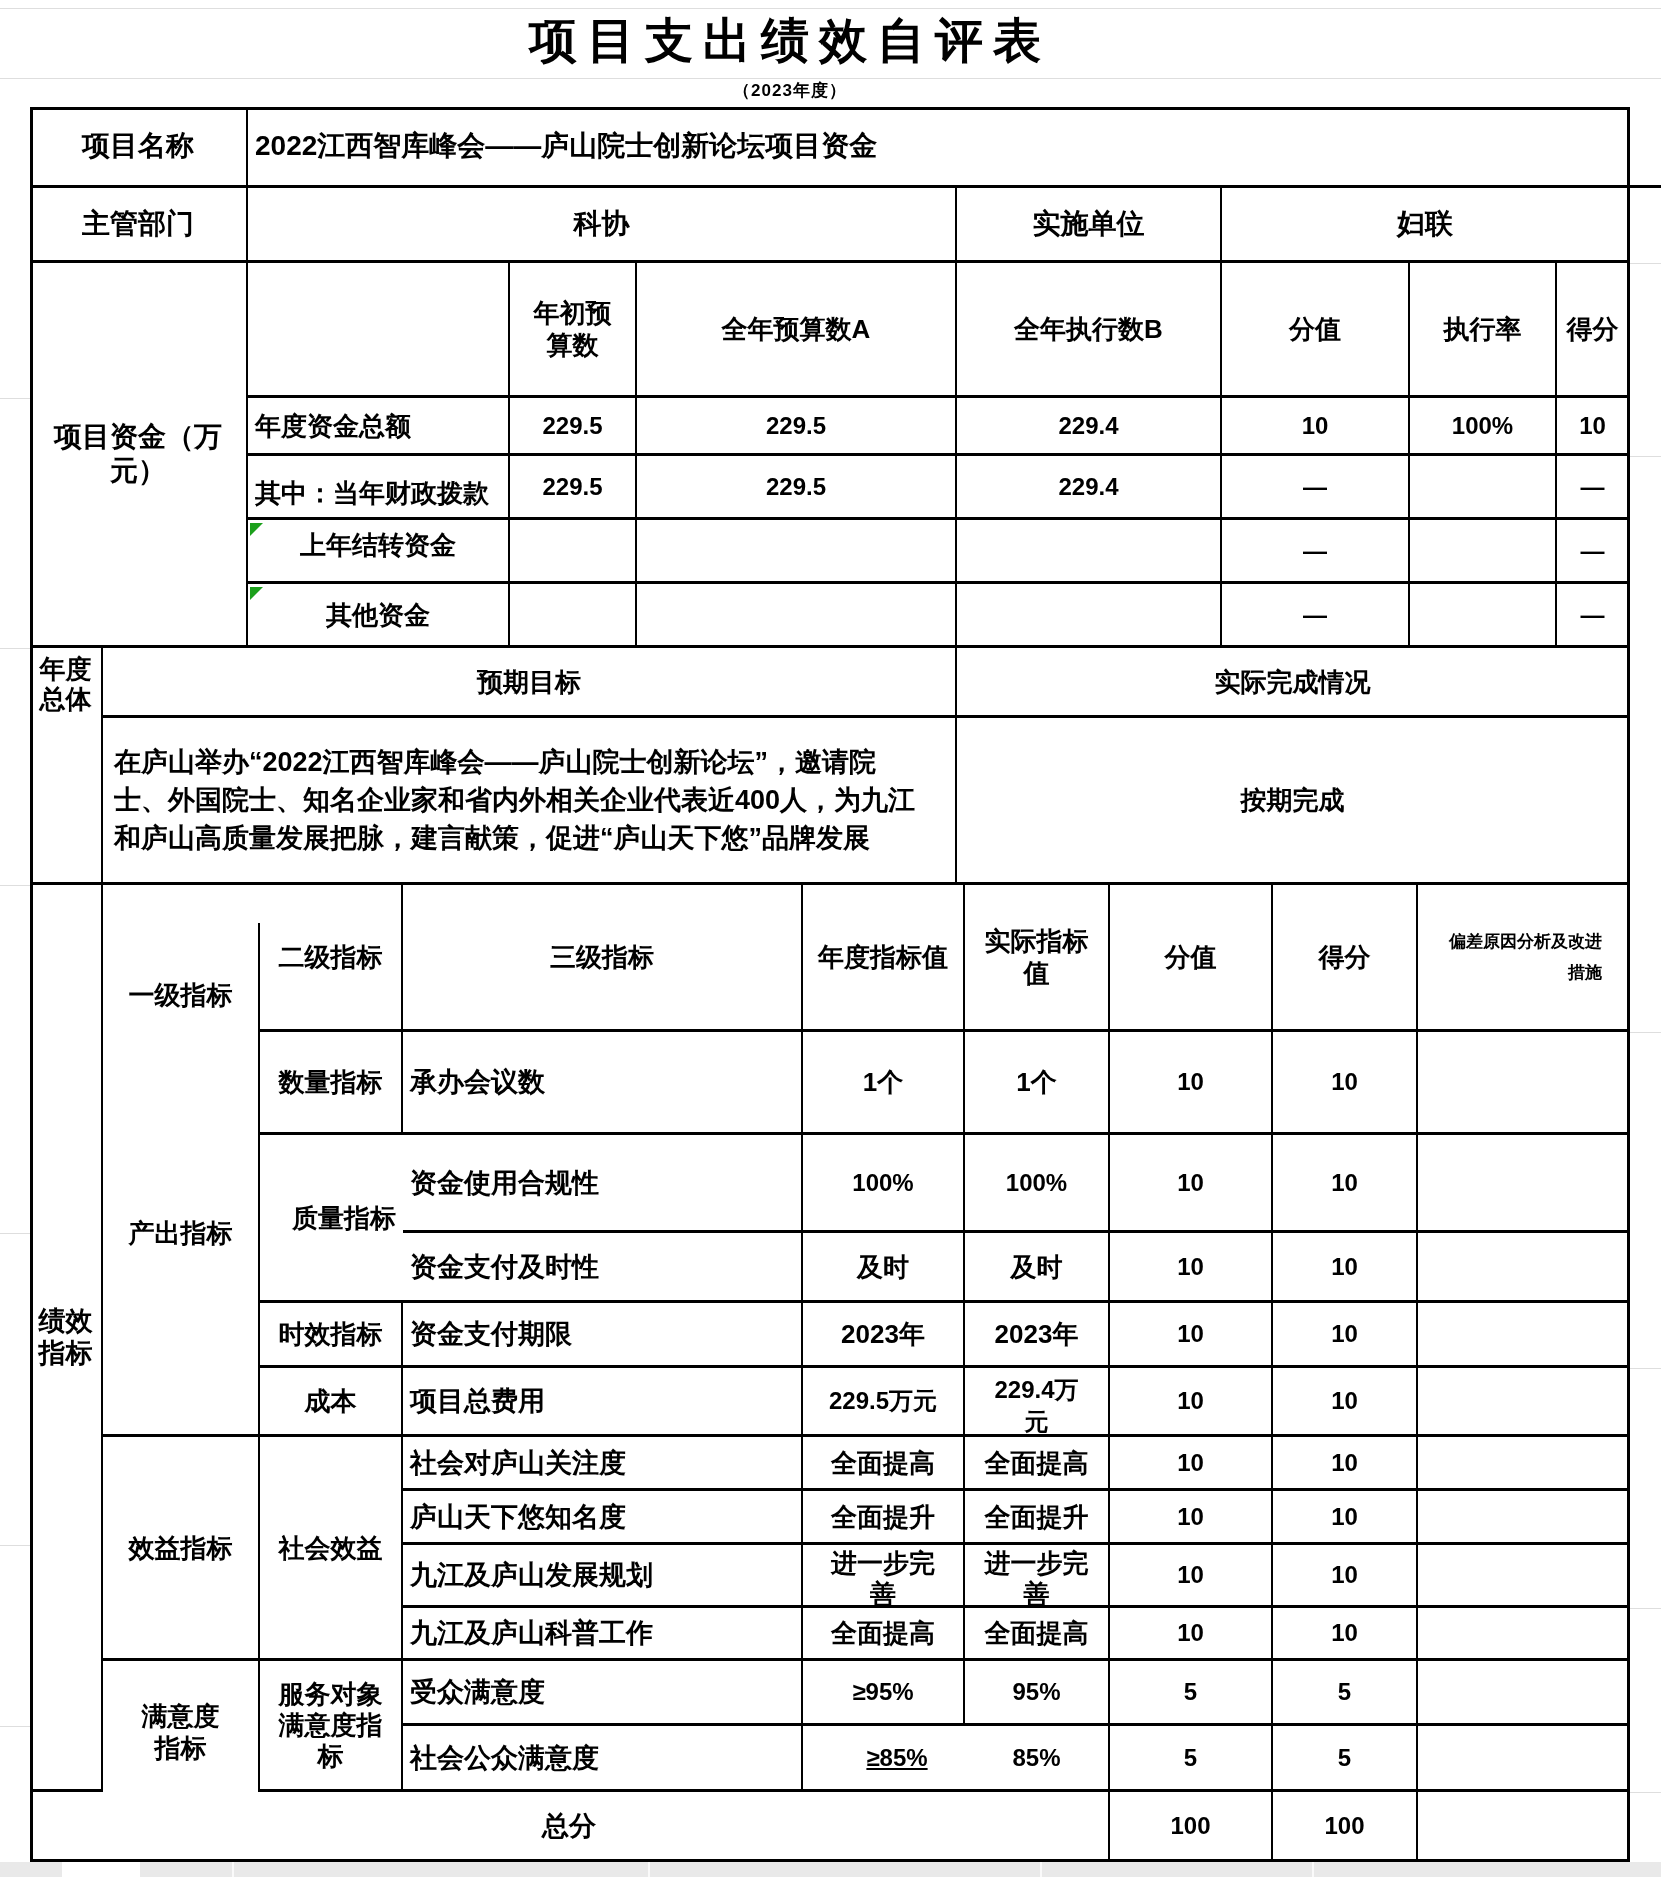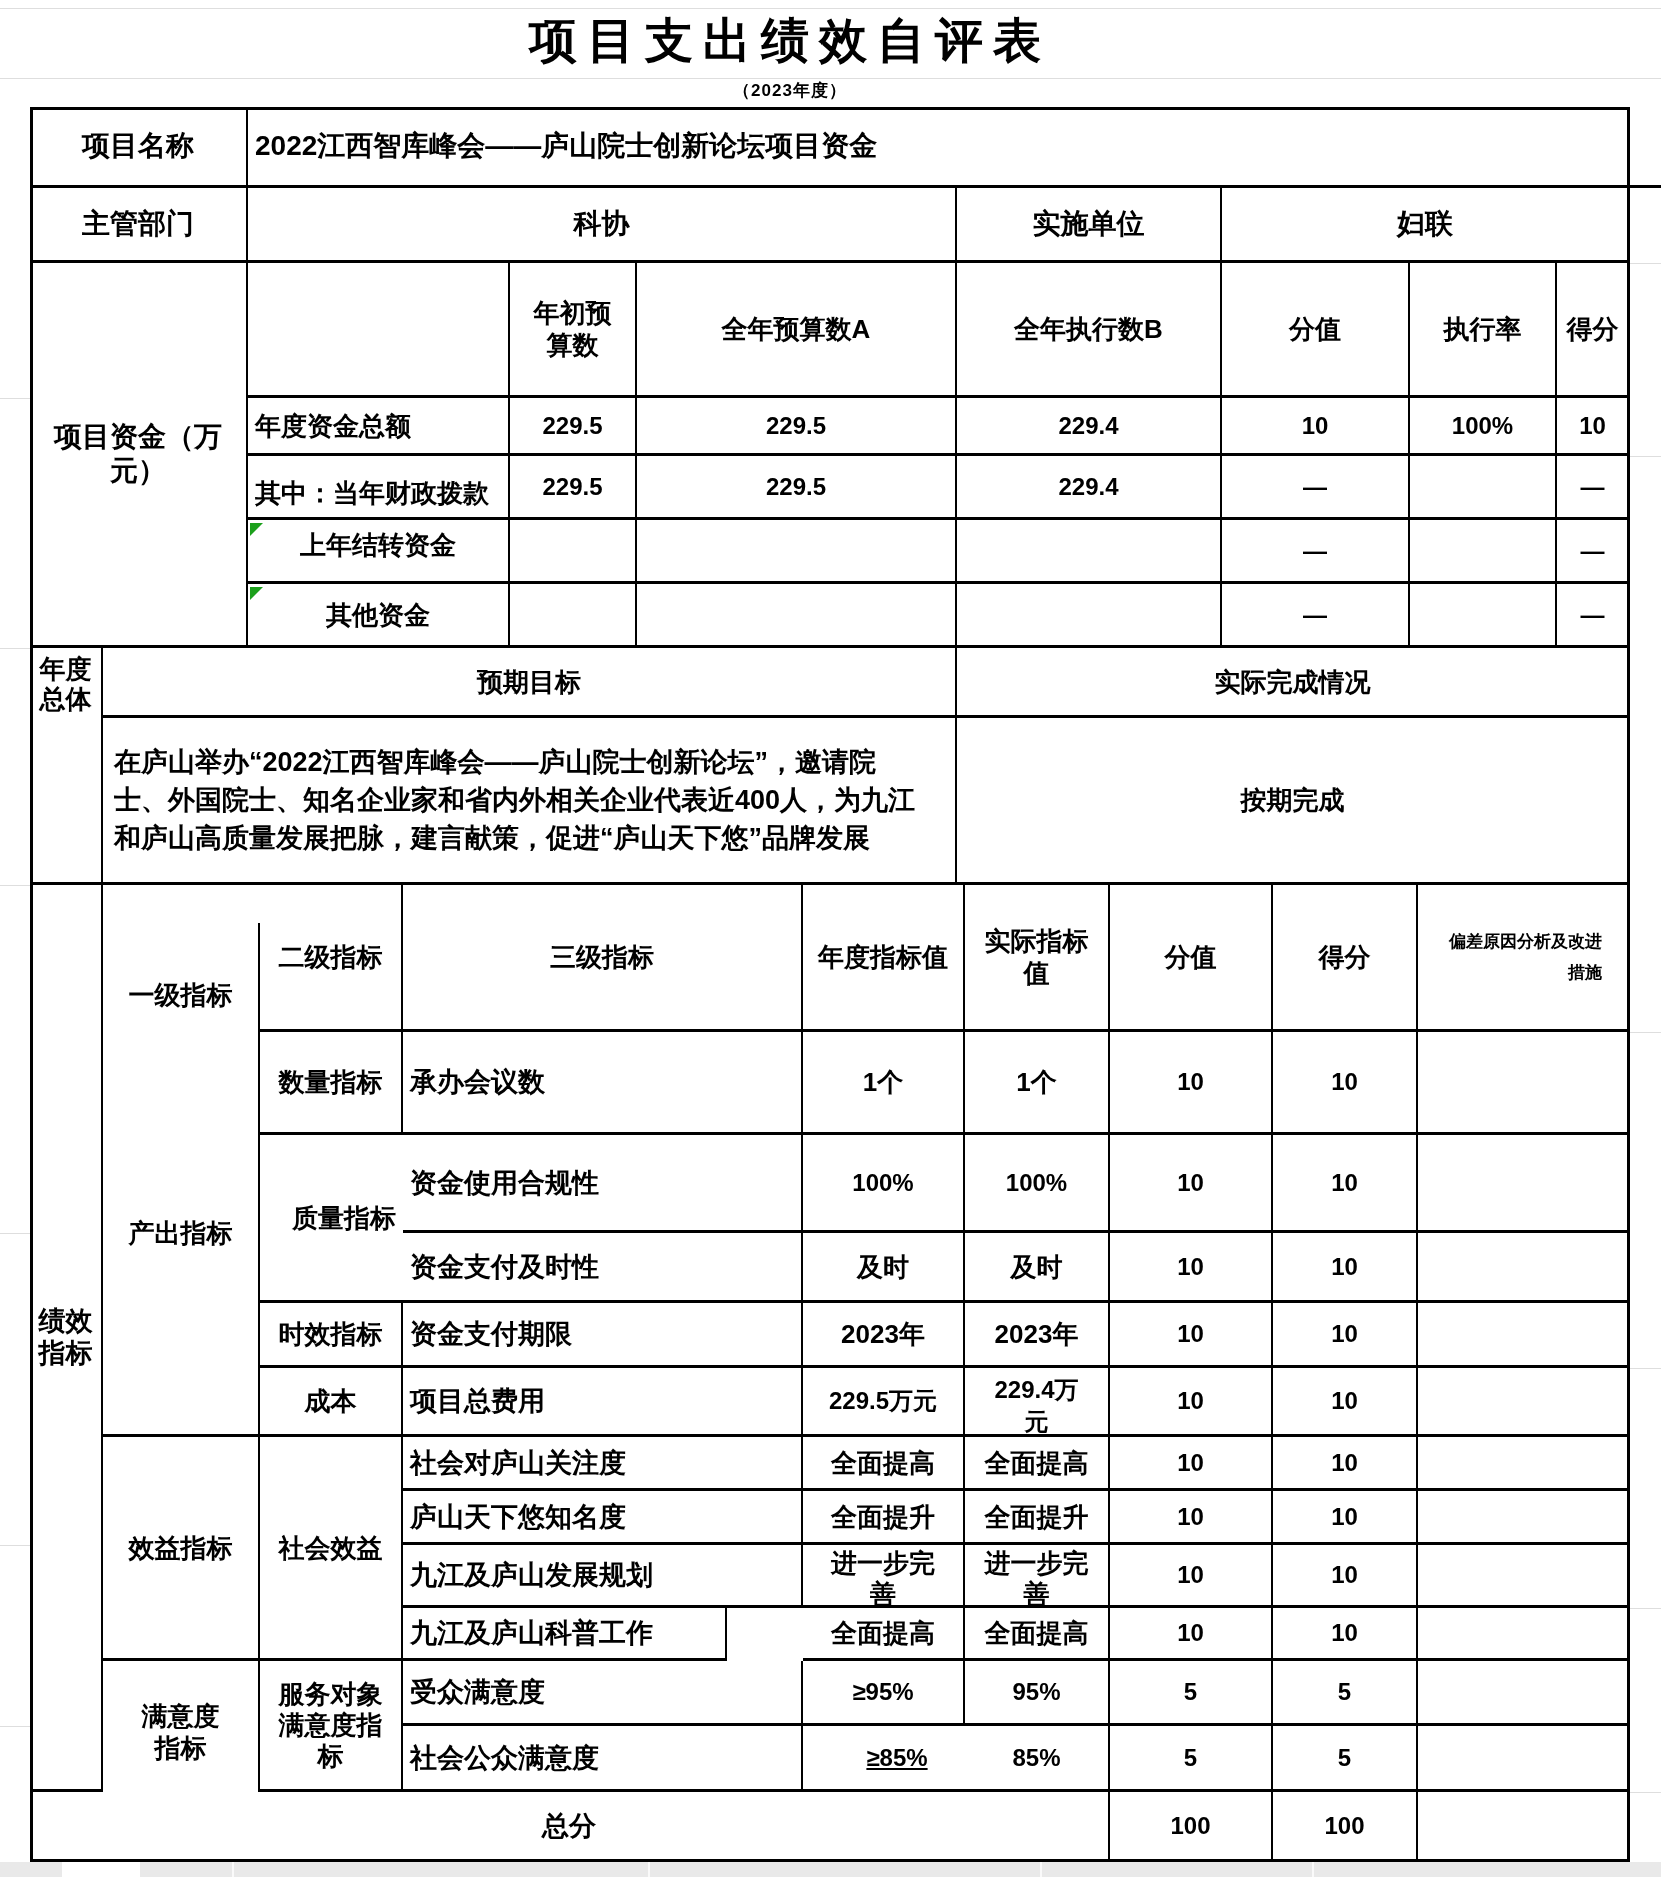--- a/index.html
+++ b/index.html
@@ -207,21 +207,21 @@
 <div class="c t" style="left:803px;top:1545px;width:162px;height:63px;">
   <span class="w" style="width:116px;padding-top:3px;line-height:31px;">进一步完善</span>
 </div>
 <div class="c t" style="left:965px;top:1545px;width:145px;height:63px;">
   <span class="w" style="width:116px;padding-top:3px;line-height:31px;">进一步完善</span>
 </div>
 <div class="c f24" style="left:1110px;top:1545px;width:163px;height:63px;">10</div>
 <div class="c f24" style="left:1273px;top:1545px;width:145px;height:63px;">10</div>
 <div class="c" style="left:1418px;top:1545px;width:212px;height:63px;"></div>
 
-<div class="c l f27" style="left:403px;top:1608px;width:324px;height:53px;">九江及庐山科普工作</div>
+<div class="c l f27" style="left:403px;top:1608px;width:400px;height:53px;">九江及庐山科普工作</div>
 <div class="c" style="left:803px;top:1608px;width:162px;height:53px;">全面提高</div>
 <div class="c" style="left:965px;top:1608px;width:145px;height:53px;">全面提高</div>
 <div class="c f24" style="left:1110px;top:1608px;width:163px;height:53px;">10</div>
 <div class="c f24" style="left:1273px;top:1608px;width:145px;height:53px;">10</div>
 <div class="c" style="left:1418px;top:1608px;width:212px;height:53px;"></div>
 
 <div class="c l f27" style="left:403px;top:1661px;width:400px;height:65px;">受众满意度</div>
 <div class="c f24" style="left:803px;top:1661px;width:162px;height:65px;">≥95%</div>
 <div class="c f24" style="left:965px;top:1661px;width:145px;height:65px;">95%</div>
 <div class="c f24" style="left:1110px;top:1661px;width:163px;height:65px;">5</div>

